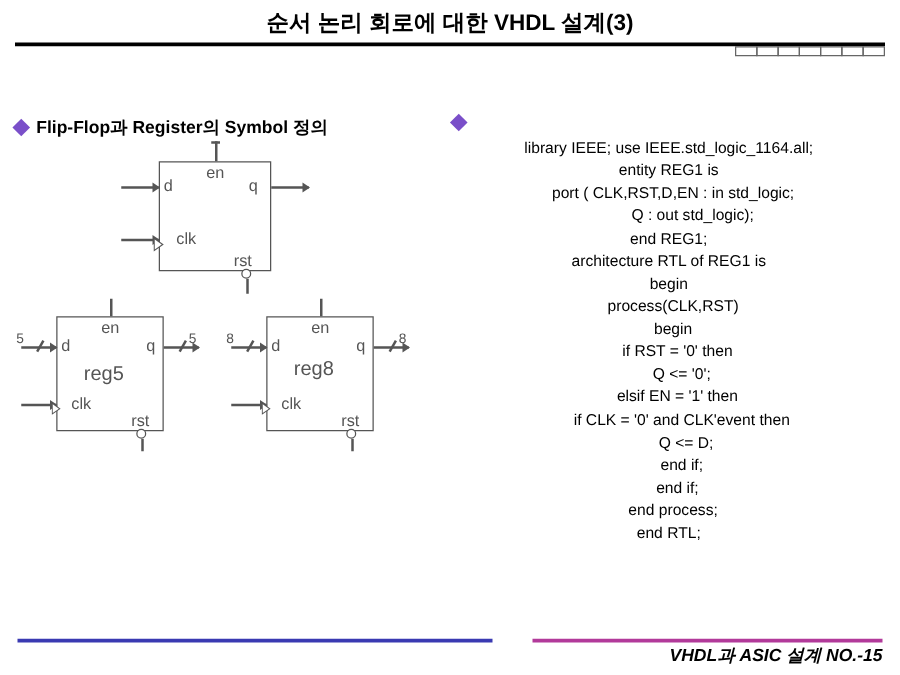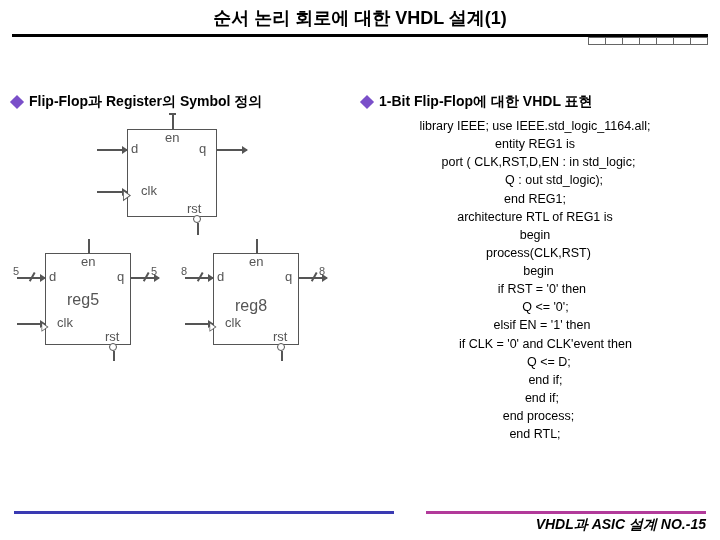--- a/index.html
+++ b/index.html
@@ -28,21 +28,21 @@
   .line-h { position: absolute; height: 1.5px; background: #555; }
   .line-v { position: absolute; width: 1.5px; background: #555; }
   .tri { position: absolute; width: 0; height: 0; border-left: 7px solid transparent; border-right: 7px solid transparent; border-bottom: 10px solid #555; }
   .tri::after { content:""; position:absolute; left:-5px; top:2px; border-left:5px solid transparent; border-right:5px solid transparent; border-bottom:7px solid #fff; }
   .bubble { position: absolute; width: 8px; height: 8px; border: 1.5px solid #555; border-radius: 50%; background: #fff; }
   .slash { position: absolute; width: 10px; height: 1.5px; background: #555; transform: rotate(-60deg); }
 </style>
 </head>
 <body>
 
-<div class="title-bar">순서 논리 회로에 대한 VHDL 설계(1)</div>
+<div class="title-bar">순서 논리 회로에 대한 VHDL 설계(3)</div>
 <div class="title-underline"></div>
 <div class="title-boxes">
   <span></span>
     <span></span>
     <span></span>
     <span></span>
     <span></span>
     <span></span>
     <span></span>
 </div>
@@ -101,36 +101,35 @@
           <div class="line-v" style="left:75px; top:-4px; height:14px;"></div>
           <div class="lbl" style="left:68px; top:11px;">en</div>
           <div class="line-h arrow-r" style="left:4px; top:34px; width:28px;"></div>
           <div class="slash" style="left:14px; top:33px;"></div>
           <div class="lbl" style="left:0px; top:22px; font-size:11px;">8</div>
           <div class="lbl" style="left:36px; top:26px;">d</div>
           <div class="lbl" style="left:104px; top:26px;">q</div>
           <div class="line-h arrow-r" style="left:118px; top:34px; width:28px;"></div>
           <div class="slash" style="left:128px; top:33px;"></div>
           <div class="lbl" style="left:138px; top:22px; font-size:11px;">8</div>
-          <div class="lbl" style="left:54px; top:54px; font-size:16px;">reg8</div>
+          <div class="lbl" style="left:54px; top:44px; font-size:16px;">reg8</div>
           <div class="line-h arrow-r" style="left:4px; top:80px; width:28px;"></div>
           <div class="tri" style="left:32px; top:74px; transform: rotate(90deg) scale(0.7); transform-origin:left center;"></div>
           <div class="lbl" style="left:44px; top:72px;">clk</div>
           <div class="lbl" style="left:92px; top:86px;">rst</div>
           <div class="bubble" style="left:96px; top:100px;"></div>
           <div class="line-v" style="left:100px; top:108px; height:10px;"></div>
         </div>
       </div>
     </div>
   </div>
 
   <div class="right">
     <div class="sec-head">
       <span class="diamond"></span>
-      <span>1-Bit Flip-Flop에 대한 VHDL 표현</span>
     </div>
     <div class="code">library IEEE; use IEEE.std_logic_1164.all;
 entity REG1 is
   port ( CLK,RST,D,EN : in std_logic;
            Q : out std_logic);
 end REG1;
 architecture RTL of REG1 is
 begin
   process(CLK,RST)
   begin

